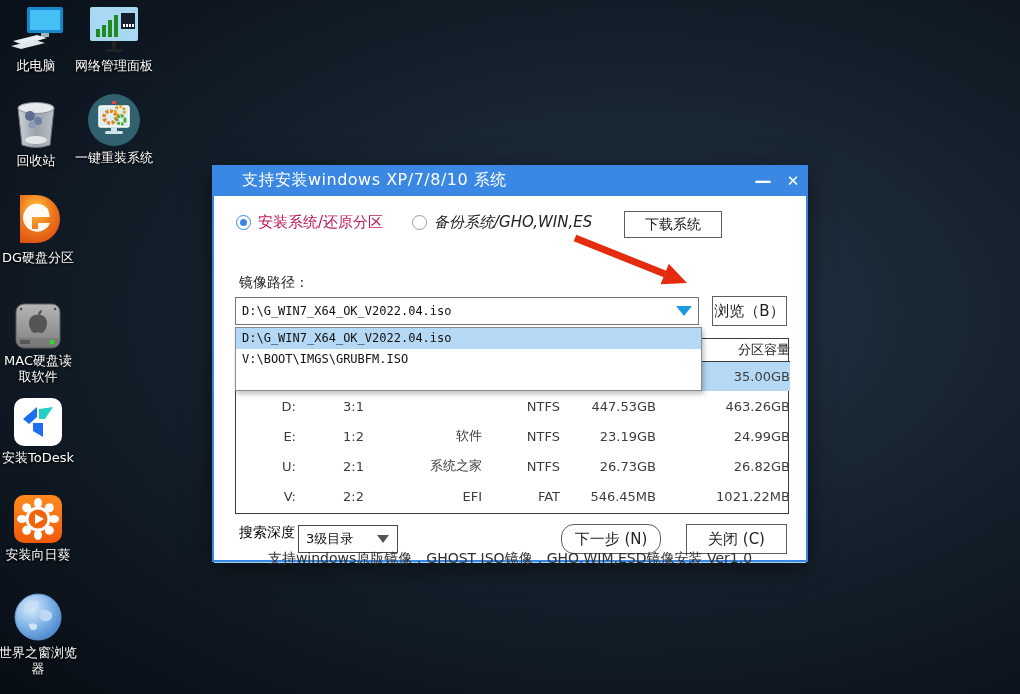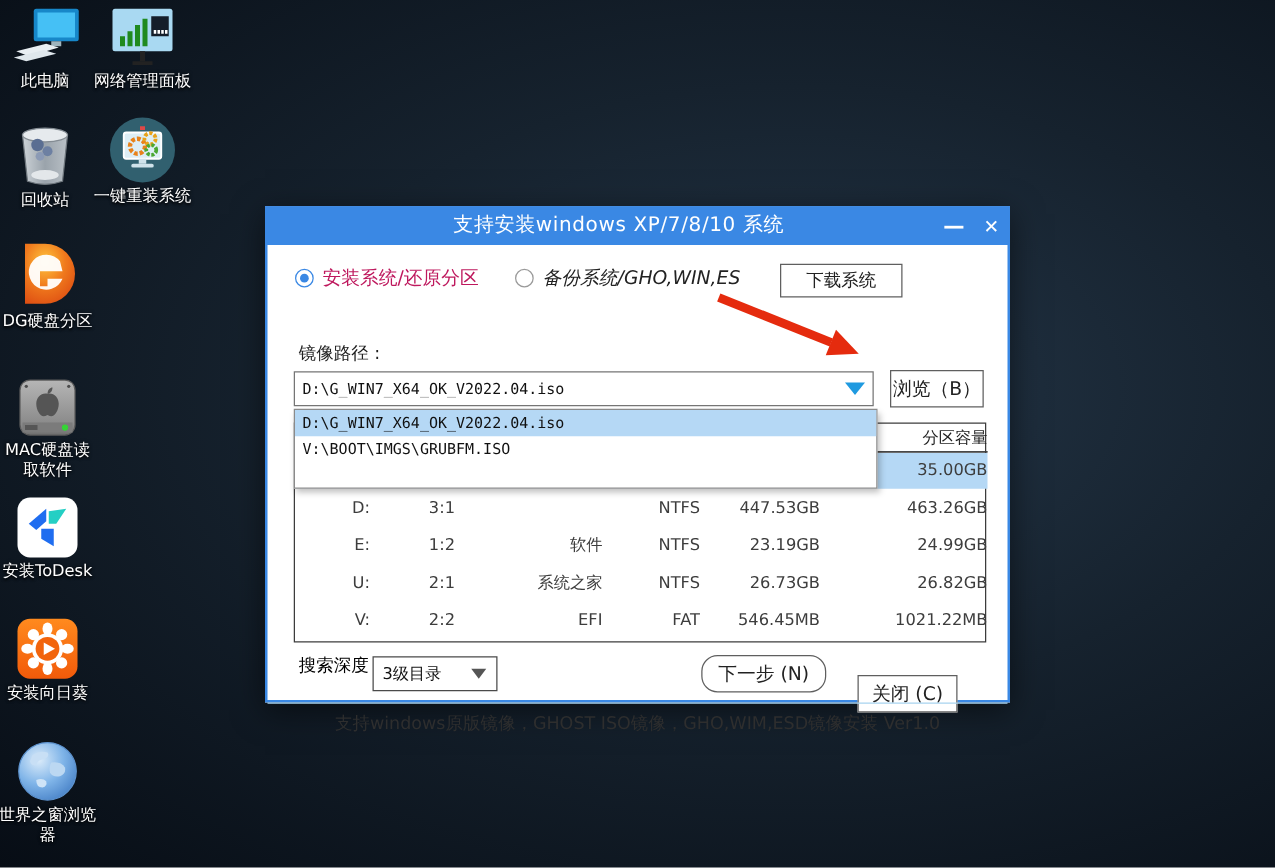--- a/index.html
+++ b/index.html
@@ -22,21 +22,21 @@
   
   .dialog {
     position:absolute; left:212px; top:165px; width:596px; height:397px;
     background:#fff; border:2px solid #3a88e4;
     box-shadow:0 6px 24px rgba(0,0,0,.55);
   }
   .titlebar {
     position:absolute; left:-2px; top:-2px; width:596px; height:31px;
     background:#3a88e4; color:#fff; display:flex; align-items:center;
   }
-  .titlebar .title { flex:1; text-align:center; font-size:16px; letter-spacing:.5px; }
+  .titlebar .title { flex:1; text-align:left; font-size:16px; letter-spacing:.5px; }
   .tb-btn { width:30px; height:31px; display:flex; align-items:center; justify-content:center;
             color:#fff; font-size:15px; font-weight:bold; cursor:pointer; }
   .tb-btn.min { font-size:17px; }
 
   .body { position:absolute; left:0; top:29px; right:0; bottom:0; }
 
   .radio-row { position:absolute; left:22px; top:17px; display:flex; align-items:center; font-size:15px; }
   .radio { width:15px; height:15px; border-radius:50%; background:#fff; border:1px solid #9a9a9a;
            display:inline-flex; align-items:center; justify-content:center; }
   .radio.selected { border:1px solid #3a88e4; }
@@ -90,24 +90,24 @@
   .depth-label { position:absolute; left:25px; top:328px; font-size:14px; color:#000000; }
   .depth-select {
     position:absolute; left:84px; top:329px; width:100px; height:28px;
     border:1px solid #4a4a4a; background:#fff; display:flex; align-items:center; cursor:pointer;
   }
   .depth-select .value { flex:1; padding-left:7px; font-size:13px; color:#111; }
   .depth-arrow { width:0; height:0; border-left:6px solid transparent; border-right:6px solid transparent;
                  border-top:8px solid #555; margin-right:8px; }
 
   .btn-next  { position:absolute; left:347px; top:328px; width:100px; height:30px;border-radius:13px; }
-  .btn-close { position:absolute; left:472px; top:328px; width:80px; height:30px;margin-top:16px; }
+  .btn-close { position:absolute; left:472px; top:328px; width:101px; height:30px; }
 
   .footer-sep { position:absolute; left:0; right:0; top:366px; height:1px; background:#a8d4f0; }
-  .footer { position:absolute; left:0; right:0; top:374px; text-align:center; font-size:14px; color:#2e2e2e; }
+  .footer { position:absolute; left:0; right:0; top:354px; text-align:center; font-size:14px; color:#2e2e2e; }
 
   
   .arrow-overlay { position:absolute; left:0; top:0; width:1020px; height:694px; z-index:50; pointer-events:none; }
 </style>
 </head>
 <body>
 
 <div class="desk-icon" style="left:-6px; top:5px;">
   <div class="icon-art">
     <svg width="58" height="50" viewBox="0 0 58 50">

